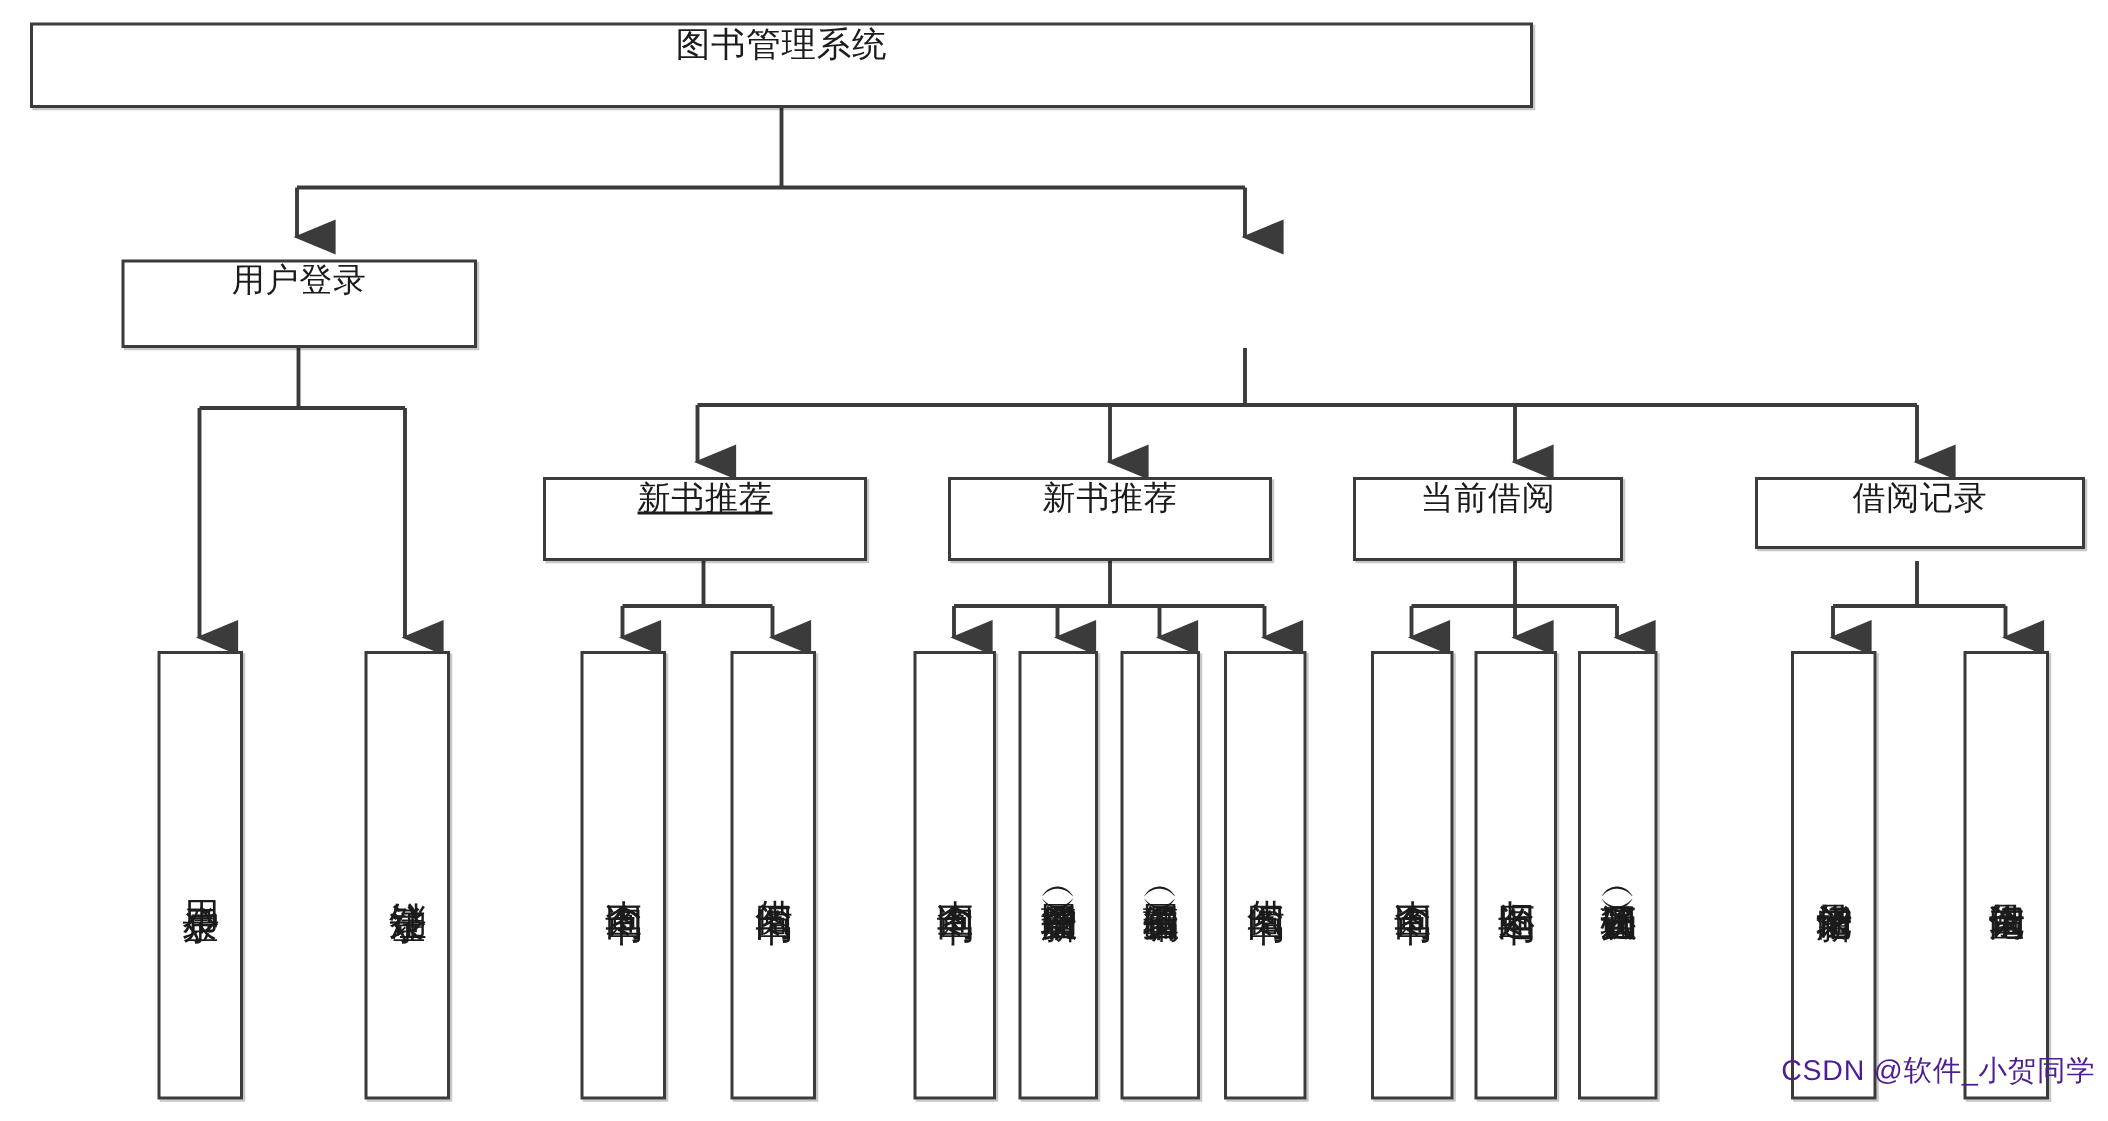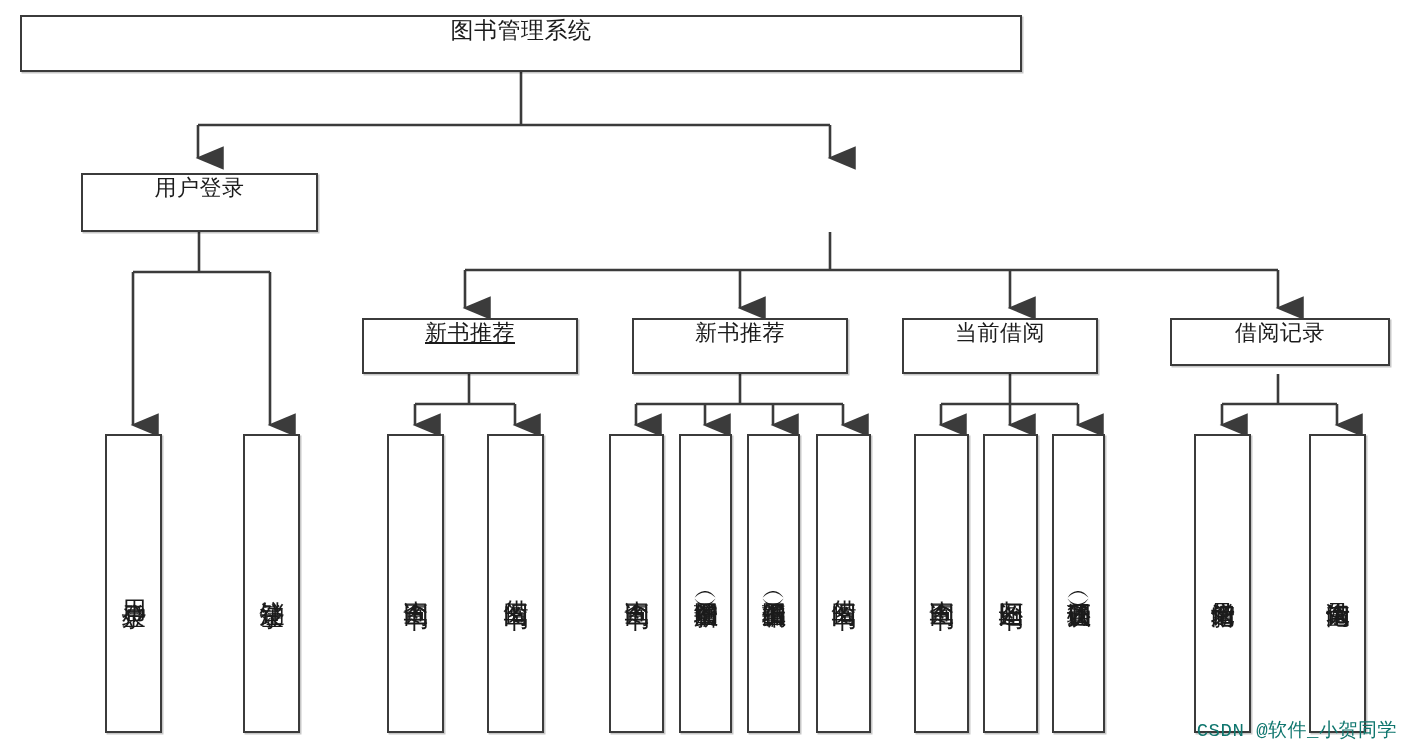--- a/index.html
+++ b/index.html
@@ -68,26 +68,26 @@
     font-size: 24px;
     letter-spacing: 0px;
   }
   .node.vert.long .label {
     font-size: 24px;
     letter-spacing: 0px;
   }
   #watermark {
     position: absolute;
     right: 8px;
-    bottom: 4px;
+    bottom: 20px;
     font-size: 19px;
-    color: #0f766e;
+    color: #4c1d95;
     white-space: nowrap;
     letter-spacing: 0.5px;
-    font-family: Liberation Mono, monospace;
+    font-family: Liberation Sans, sans-serif;
   }
 </style>
 </head>
 <body>
 
 <div id="canvas">
 
   <svg id="edges" viewBox="0 0 1405 747" xmlns="http://www.w3.org/2000/svg">
     <defs>
       <marker id="arrow" viewBox="0 0 10 12" refX="5" refY="11" markerWidth="9" markerHeight="11" orient="auto-start-reverse">
@@ -145,21 +145,21 @@
   <div class="node horiz" style="left:81px; top:173px; width:237px; height:59px;">
     <span class="label">用户登录</span>
   </div>
 
   <div class="node horiz" style="left:362px; top:318px; width:216px; height:56px;text-decoration:underline;">
     <span class="label">新书推荐</span>
   </div>
   <div class="node horiz" style="left:632px; top:318px; width:216px; height:56px;">
     <span class="label">新书推荐</span>
   </div>
-  <div class="node horiz" style="left:902px; top:318px; width:196px; height:56px;">
+  <div class="node horiz" style="left:902px; top:318px; width:180px; height:56px;">
     <span class="label">当前借阅</span>
   </div>
   <div class="node horiz" style="left:1170px; top:318px; width:220px; height:48px;">
     <span class="label">借阅记录</span>
   </div>
 
   <div class="node vert" style="left:105px; top:434px; width:57px; height:299px;">
     <span class="label">用户登录</span>
   </div>
   <div class="node vert" style="left:243px; top:434px; width:57px; height:299px;">

